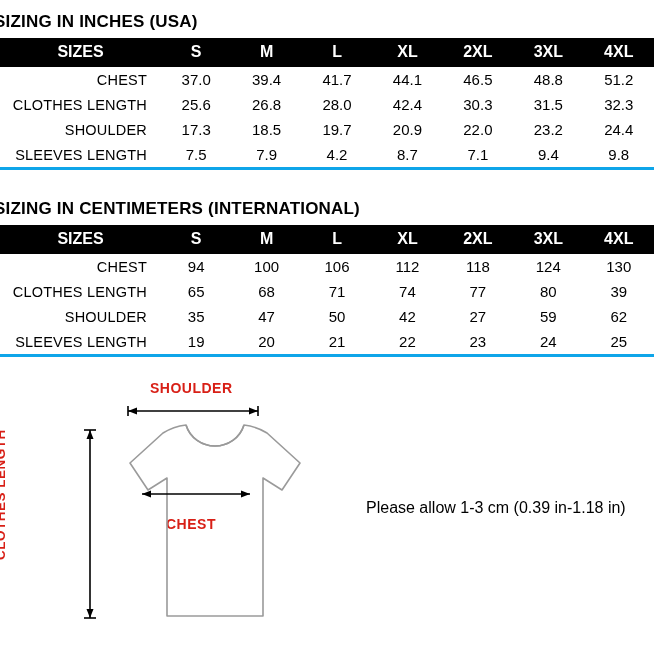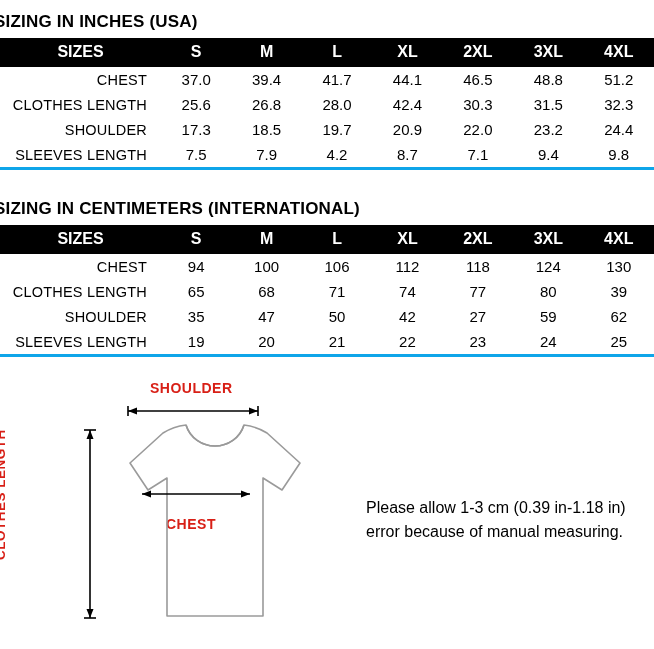--- a/index.html
+++ b/index.html
@@ -313,17 +313,16 @@
 
       <g stroke="#000000" stroke-width="1.6" fill="none">
         <line x1="142" y1="126" x2="250" y2="126"></line>
       </g>
       <polygon points="142,126 151,122.5 151,129.5" fill="#000000"></polygon>
       <polygon points="250,126 241,122.5 241,129.5" fill="#000000"></polygon>
     </svg>
 
     <div class="note">
       <div>Please allow 1-3 cm (0.39 in-1.18 in)</div>
-      <div>error because of manual measuring.</div>
     </div>
 
   </div>
 </div>
 
 </body></html>

